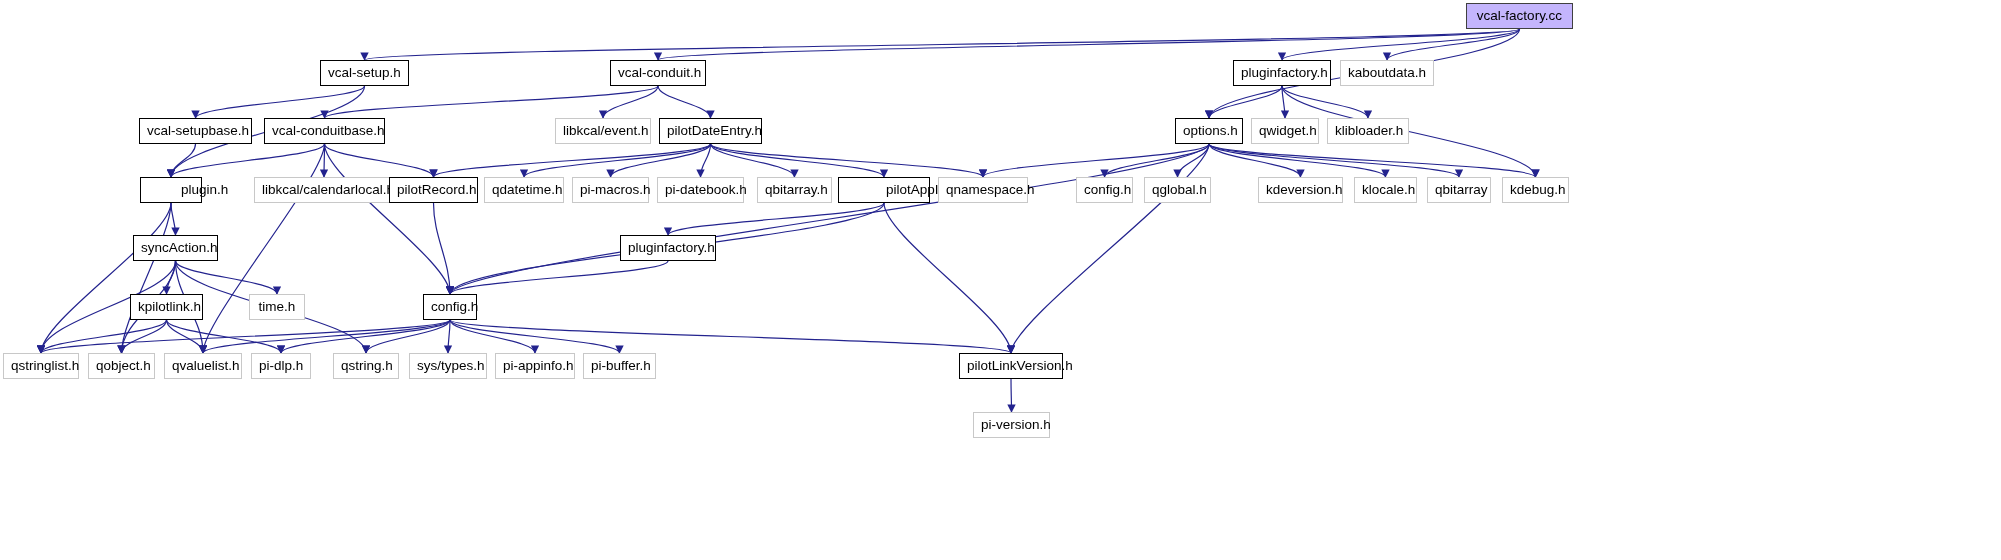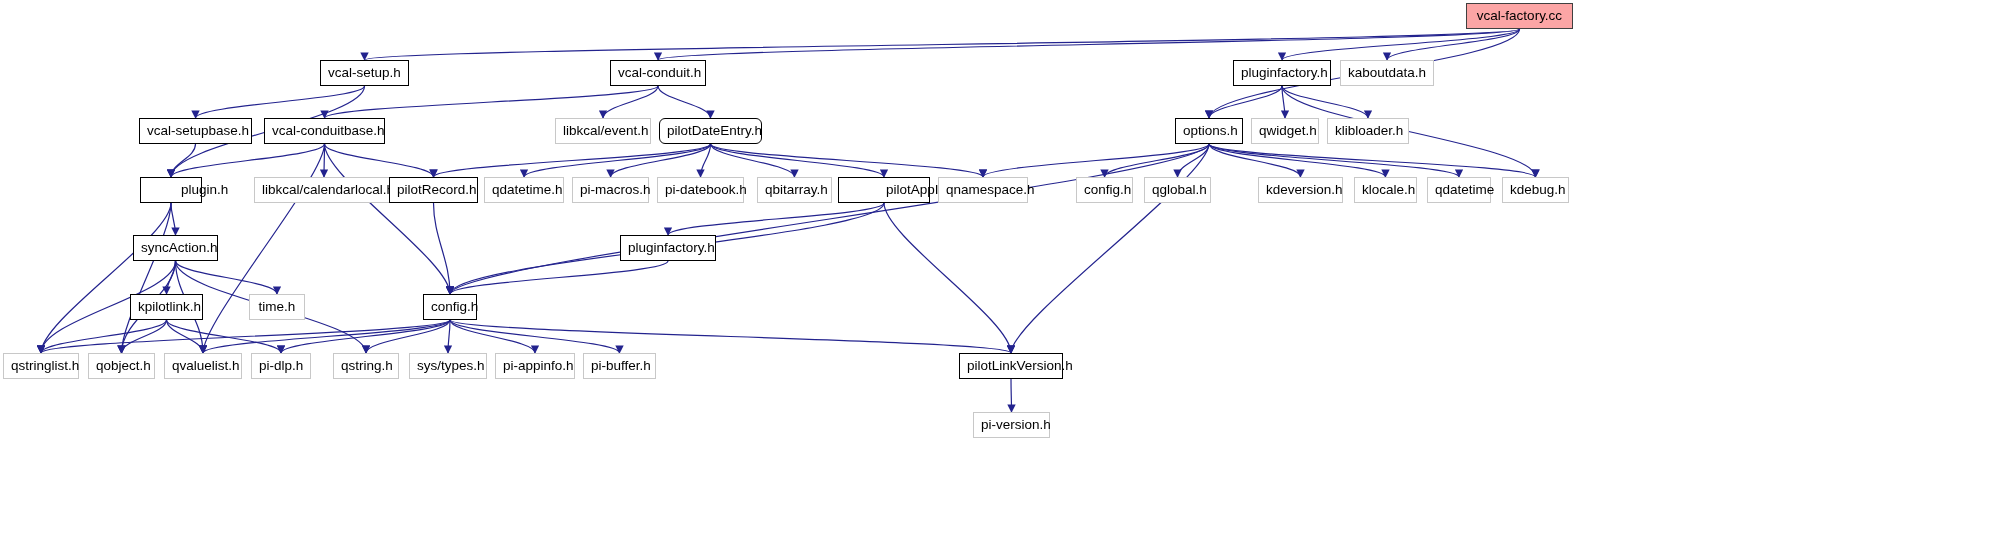--- a/index.html
+++ b/index.html
@@ -3,21 +3,21 @@
 <meta charset="utf-8">
 <style>
   html,body{margin:0;padding:0;background:#ffffff;}
   body{font-family:"Liberation Sans",sans-serif;}
   #graph{position:relative;width:2001px;height:560px;background:#ffffff;overflow:hidden;}
   svg#edges{position:absolute;left:0;top:0;width:2001px;height:560px;}
   .node{position:absolute;box-sizing:border-box;height:26px;line-height:24px;
         text-align:center;font-size:13.5px;color:#000;white-space:nowrap;
         background:#ffffff;border:1px solid #c8c8c8;padding:0 7px;}
   .node.hdr{border:1px solid #000000;}
-  .node.root{background:#fca5a5;border:1px solid #404040;}
+  .node.root{background:#c4b5fd;border:1px solid #404040;}
   .node span{display:block;}
 </style>
 </head>
 <body>
 
 <div id="graph">
   <svg id="edges" viewBox="0 0 2001 560">
     <defs>
       <marker id="ah" viewBox="0 0 10 10" refX="9" refY="5" markerWidth="7" markerHeight="7" orient="auto-start-reverse">
         <path d="M 0 0 L 10 5 L 0 10 z" fill="#23238e"></path>
@@ -107,21 +107,21 @@
       </div>
       <div class="node hdr" style="left: 139px; top: 118px; width: 113px;">
         <span>vcal-setupbase.h</span>
       </div>
       <div class="node hdr" style="left: 264px; top: 118px; width: 121px;">
         <span>vcal-conduitbase.h</span>
       </div>
       <div class="node ext" style="left: 555px; top: 118px; width: 96px;">
         <span>libkcal/event.h</span>
       </div>
-      <div class="node hdr" style="left: 659px; top: 118px; width: 103px; border-radius: 6px;">
+      <div class="node hdr" style="left: 659px; top: 118px; width: 103px;">
         <span>pilotDateEntry.h</span>
       </div>
       <div class="node hdr" style="left: 1175px; top: 118px; width: 68px;">
         <span>options.h</span>
       </div>
       <div class="node ext" style="left: 1251px; top: 118px; width: 68px;">
         <span>qwidget.h</span>
       </div>
       <div class="node ext" style="left: 1327px; top: 118px; width: 82px;">
         <span>klibloader.h</span>
@@ -159,21 +159,21 @@
       <div class="node ext" style="left: 1144px; top: 177px; width: 67px;">
         <span>qglobal.h</span>
       </div>
       <div class="node ext" style="left: 1258px; top: 177px; width: 85px;">
         <span>kdeversion.h</span>
       </div>
       <div class="node ext" style="left: 1354px; top: 177px; width: 63px;">
         <span>klocale.h</span>
       </div>
       <div class="node ext" style="left: 1427px; top: 177px; width: 64px;">
-        <span>qdatetime</span>
+        <span>qbitarray</span>
       </div>
       <div class="node ext" style="left: 1502px; top: 177px; width: 67px;">
         <span>kdebug.h</span>
       </div>
       <div class="node hdr" style="left: 133px; top: 235px; width: 85px;">
         <span>syncAction.h</span>
       </div>
       <div class="node hdr" style="left: 620px; top: 235px; width: 96px;">
         <span>pluginfactory.h</span>
       </div>

